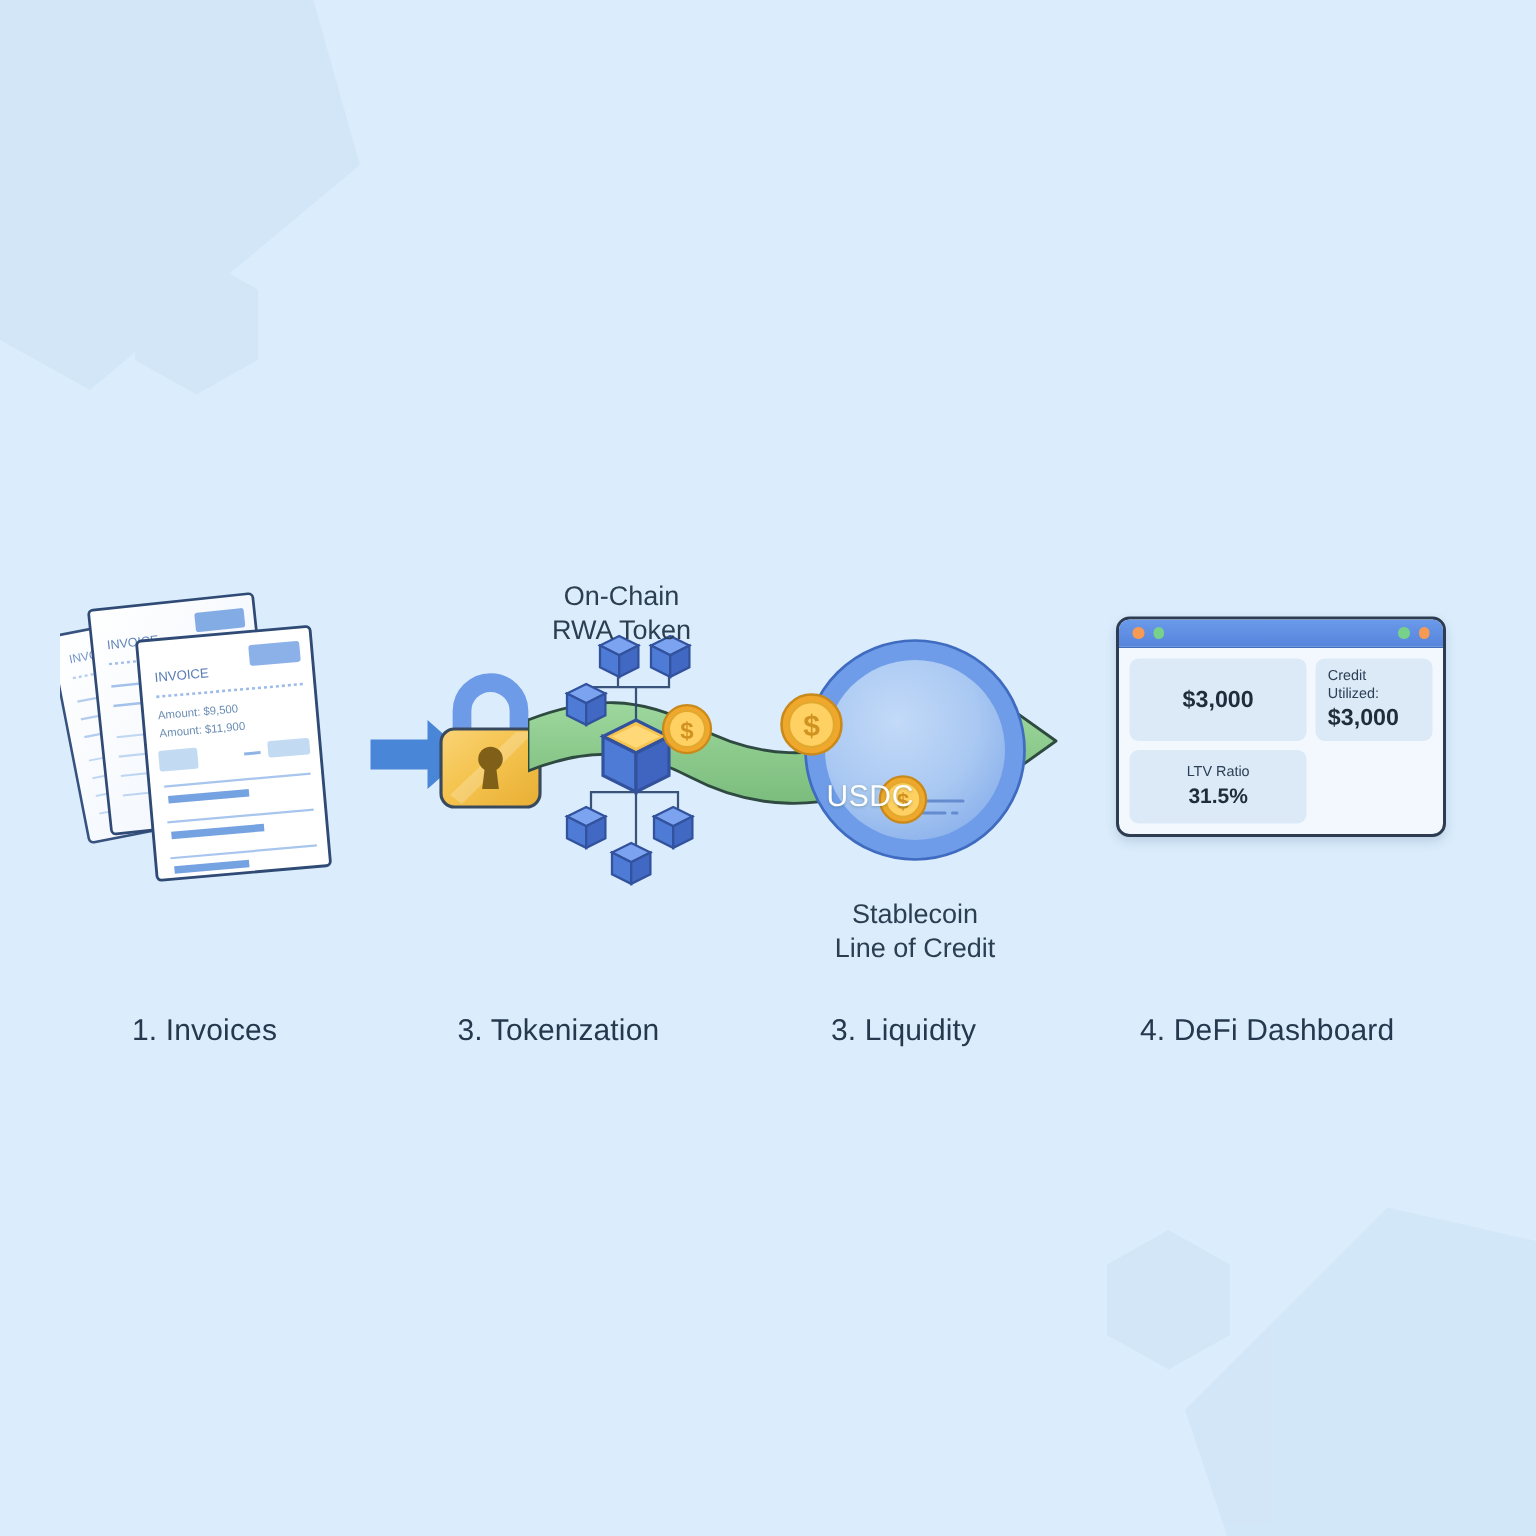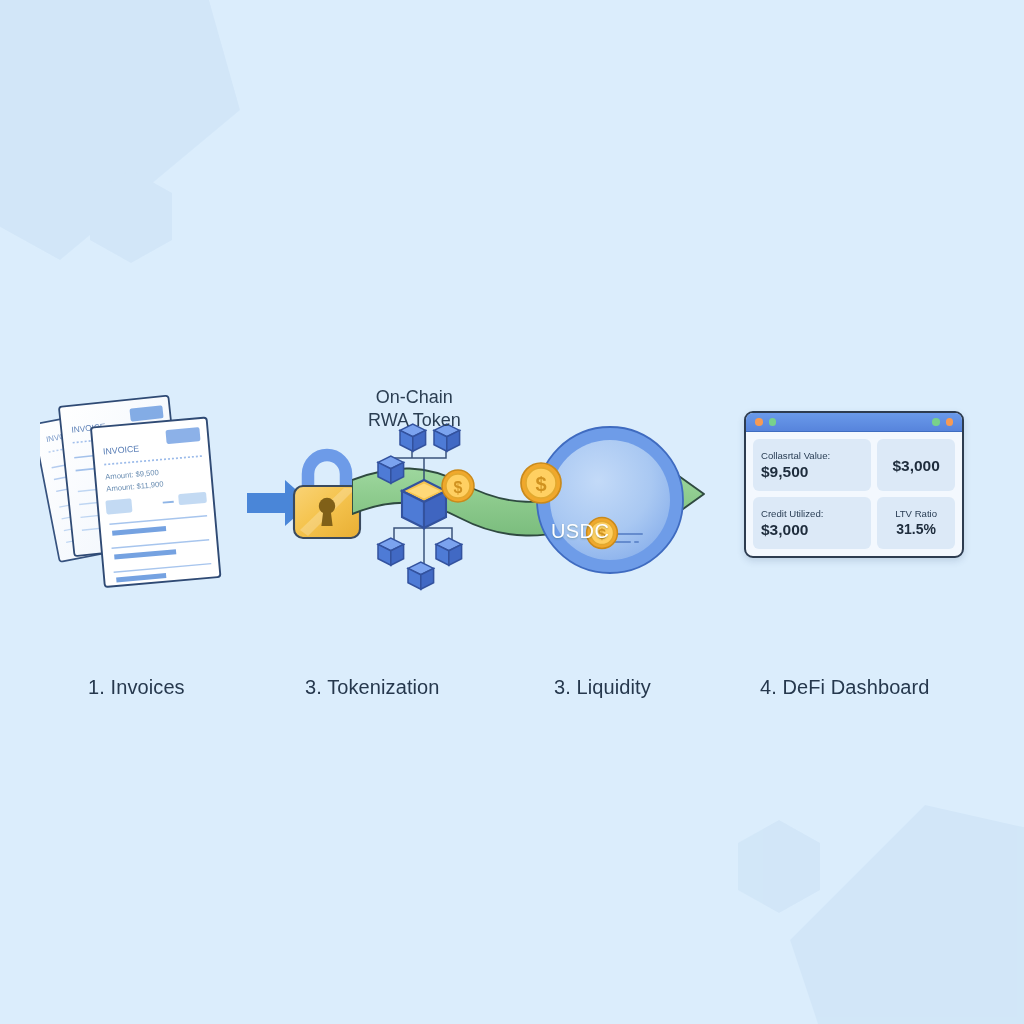--- a/index.html
+++ b/index.html
@@ -312,34 +312,34 @@
     <circle cx="17" cy="17" r="11.5" fill="#ffd062" stroke="#e2a92f" stroke-width="1.4"></circle>
     <text x="17" y="23.3" text-anchor="middle" font-family="Liberation Sans, sans-serif" font-size="15" font-weight="bold" fill="#d09220">$</text>
   </svg>
 
   <div id="usdc-text">USDC</div>
 
   <div class="flow-label" style="left:368px; top:386px;">
     <div>On-Chain</div>
     <div>RWA Token</div>
   </div>
+  <div class="flow-label" style="left:520px; top:598px; width:180px;">
+    <div>Stablecoin</div>
+    <div>Line of Credit</div>
+  </div>
 
   <div id="dashboard">
     <div id="dash-titlebar">
       <span class="dot orange"></span>
       <span class="dot green"></span>
       <span class="spacer"></span>
       <span class="dot green last"></span>
       <span class="dot orange last"></span>
     </div>
     <div id="dash-grid">
-      <div class="card">
-        <div class="card-label">Collasrtal Value:</div>
-        <div class="card-value">$9,500</div>
-      </div>
       <div class="card centered">
         <div class="card-value">$3,000</div>
       </div>
       <div class="card">
         <div class="card-label">Credit Utilized:</div>
         <div class="card-value">$3,000</div>
       </div>
       <div class="card centered">
         <div class="card-label">LTV Ratio</div>
         <div class="card-value small">31.5%</div>

